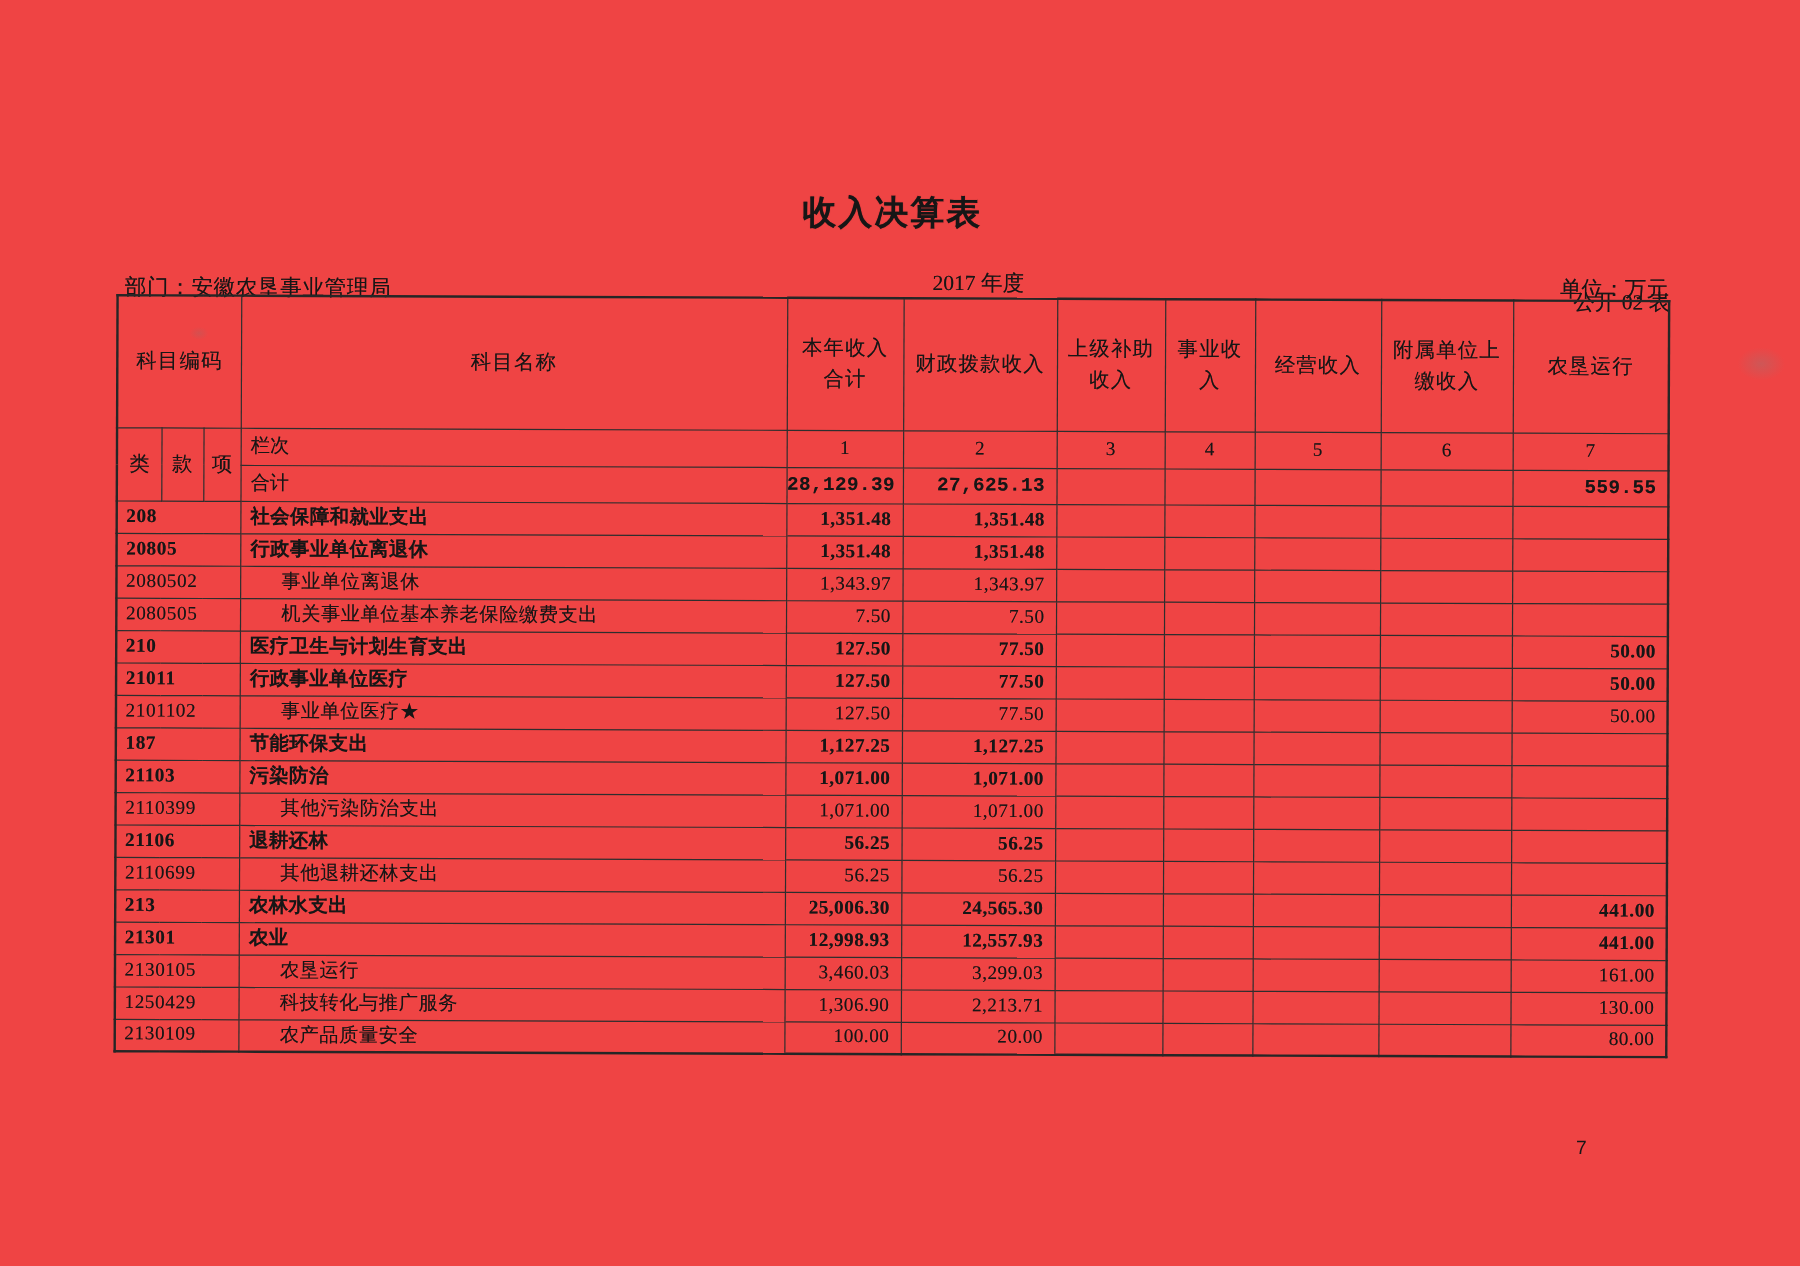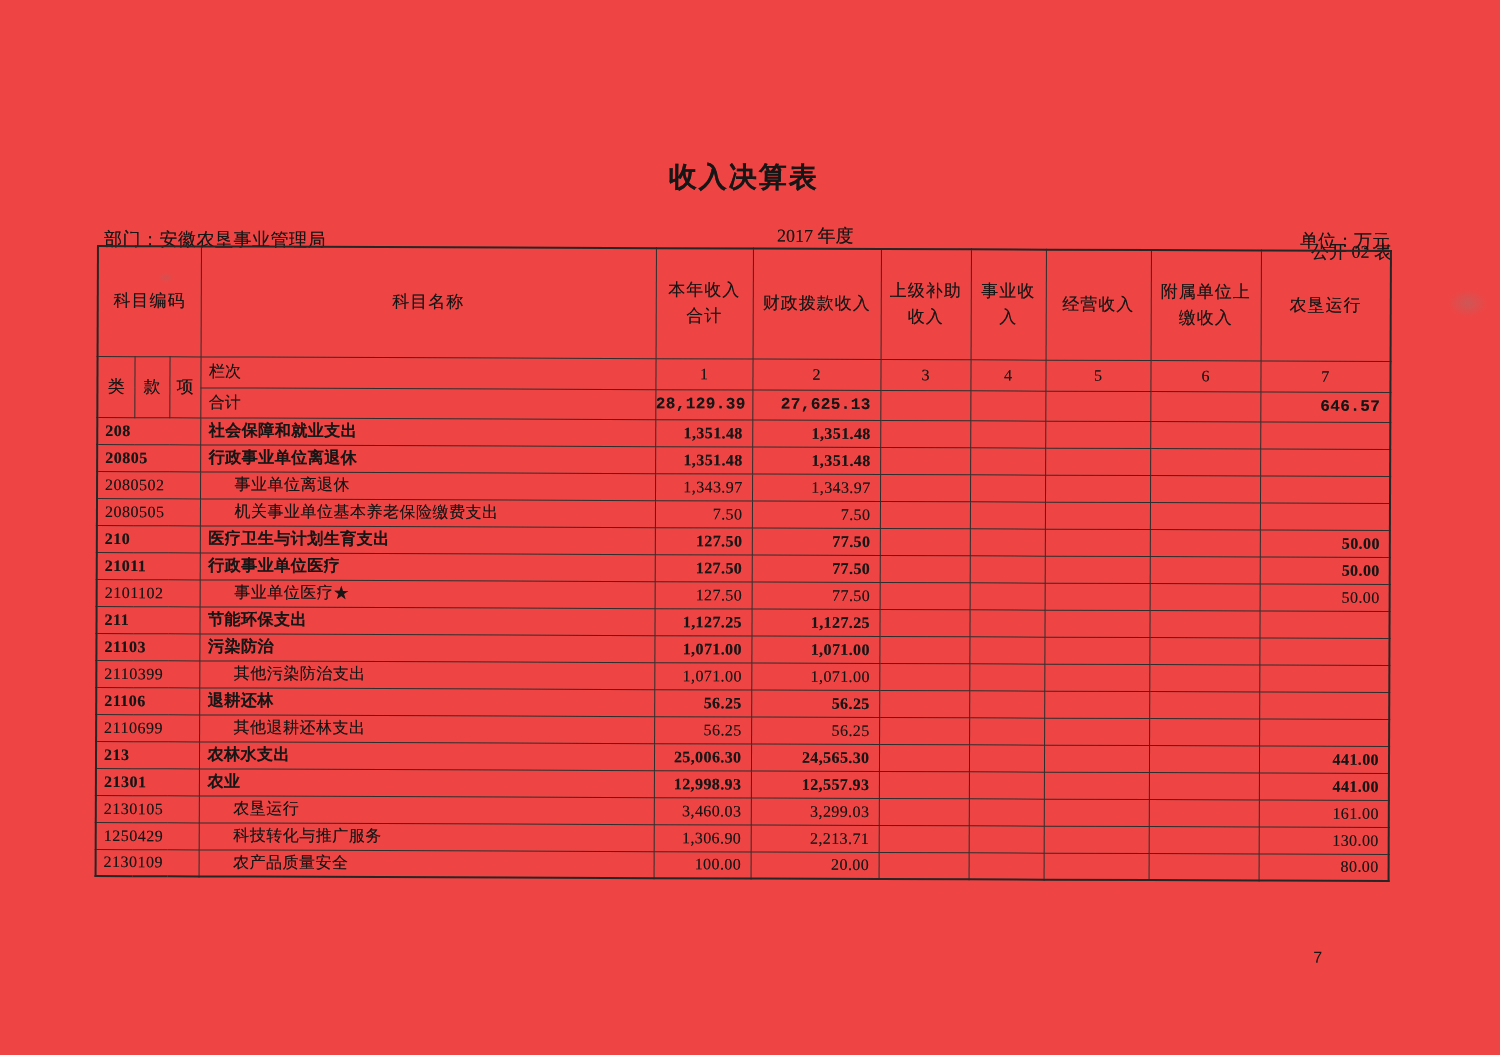--- a/index.html
+++ b/index.html
@@ -158,21 +158,21 @@
           <td class="num">7</td>
         </tr>
         <tr class="total-row">
           <td class="label">合计</td>
           <td class="val">28,129.39</td>
           <td class="val">27,625.13</td>
           <td class="val"></td>
           <td class="val"></td>
           <td class="val"></td>
           <td class="val"></td>
-          <td class="val">646.57</td>
+          <td class="val">559.55</td>
         </tr>
       </thead>
       <tbody>
           <tr class="lvl1">
     <td class="code" colspan="3">208</td>
     <td class="name">社会保障和就业支出</td>
     <td class="val">1,351.48</td>
     <td class="val">1,351.48</td>
     <td class="val"></td>
     <td class="val"></td>
@@ -240,21 +240,21 @@
     <td class="name">事业单位医疗★</td>
     <td class="val">127.50</td>
     <td class="val">77.50</td>
     <td class="val"></td>
     <td class="val"></td>
     <td class="val"></td>
     <td class="val"></td>
     <td class="val">50.00</td>
   </tr>
           <tr class="lvl1">
-    <td class="code" colspan="3">211</td>
+    <td class="code" colspan="3">187</td>
     <td class="name">节能环保支出</td>
     <td class="val">1,127.25</td>
     <td class="val">1,127.25</td>
     <td class="val"></td>
     <td class="val"></td>
     <td class="val"></td>
     <td class="val"></td>
     <td class="val"></td>
   </tr>
           <tr class="lvl2">

